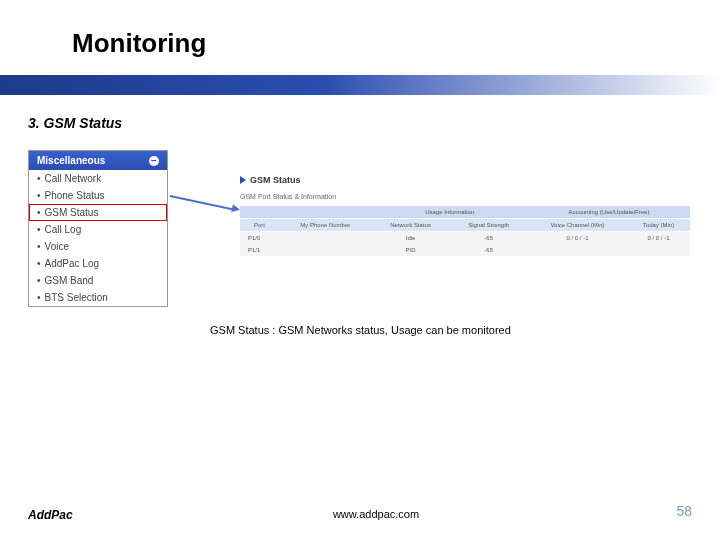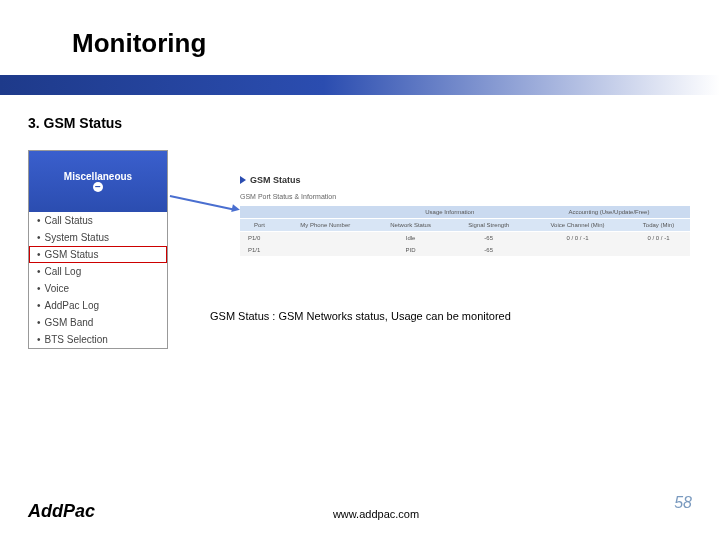--- a/index.html
+++ b/index.html
@@ -3,67 +3,67 @@
 <meta charset="utf-8">
 <style>
   * { margin: 0; padding: 0; box-sizing: border-box; }
   body { width: 720px; height: 540px; font-family: Arial, sans-serif; background: #fff; position: relative; overflow: hidden; }
 
   .title-bar { height: 90px; position: relative; }
   .title-text { position: absolute; top: 28px; left: 28px; font-size: 26px; font-weight: bold; color: #000; margin-left: 44px; }
   .title-underline { position: absolute; top: 75px; left: 0; width: 100%; height: 20px;
     background: linear-gradient(to right, #1e3a8a 0%, #2b4db0 45%, #ffffff 100%); }
 
-  .subheading { position: absolute; top: 115px; left: 28px; font-size: 14px; font-weight: bold; color: #000; }
+  .subheading { position: absolute; top: 115px; left: 28px; font-size: 14px; font-weight: bold; color: #000; font-style: italic; }
 
   .sidebar { position: absolute; top: 150px; left: 28px; width: 140px; border: 1px solid #999; background: #fff; font-size: 10px; }
-  .sidebar-header { background: linear-gradient(to bottom, #3a5fcd, #2b4db0); color: #fff; font-weight: bold; padding: 20px 8px; display: flex; justify-content: space-between; align-items: center; flex-direction: column; }
+  .sidebar-header { background: linear-gradient(to bottom, #3a5fcd, #2b4db0); color: #fff; font-weight: bold; padding: 4px 8px; display: flex; justify-content: space-between; align-items: center; }
   .sidebar-header .minus { display:inline-block; width:10px; height:10px; background:#fff; color:#2b4db0; border-radius:50%; text-align:center; line-height:9px; font-size:10px; font-weight:bold; }
   .sidebar-item { padding: 3px 8px; color: #444; filter: blur(0.4px); cursor: pointer; position: relative; }
   .sidebar-item::before { content: "•"; margin-right: 4px; color:#444; }
   .sidebar-item.highlight { border: 1.5px solid #c00; padding: 2px 7px; }
 
   .arrow-line { position: absolute; top: 195px; left: 170px; width: 65px; height: 1.5px; background: #4a6fd0; transform-origin: left center; transform: rotate(12deg); }
   .arrow-head { position: absolute; top: 205px; left: 232px; width: 0; height: 0; border-left: 8px solid #4a6fd0; border-top: 4px solid transparent; border-bottom: 4px solid transparent; transform: rotate(12deg); }
 
   .panel { position: absolute; top: 175px; left: 240px; width: 450px; font-size: 8px; color: #333; }
   .panel-title-row { display:flex; align-items:center; gap:4px; margin-bottom:8px; }
   .panel-arrow { width:0; height:0; border-left:6px solid #2b4db0; border-top:4px solid transparent; border-bottom:4px solid transparent; }
   .panel-title { font-weight: bold; font-size: 9px; }
   .panel-sub { font-size: 7px; color:#666; margin-bottom: 6px; filter: blur(0.4px); }
 
   .tbl { width:100%; border-collapse: collapse; font-size:6px; color:#555; }
   .tbl th { background:#d8e5f5; padding:3px 4px; font-weight:normal; text-align:center; border-bottom:1px solid #fff; filter: blur(0.3px); }
   .tbl th.group { background:#cadaf0; font-size:6px; }
   .tbl td { background:#f5f5f5; padding:3px 4px; text-align:center; filter: blur(0.4px); }
   .tbl td.left { text-align:left; padding-left:8px; }
 
-  .caption { position: absolute; top: 310px; left: 210px; font-size: 11px; color:#000;text-align:center; }
+  .caption { position: absolute; top: 324px; left: 210px; font-size: 11px; color:#000;text-align:center; }
 
-  .logo { position: absolute; bottom: 18px; left: 28px; font-size: 18px; font-weight: bold; font-style: italic; color:#000; }
+  .logo { position: absolute; bottom: 18px; left: 28px; font-size: 12px; font-weight: bold; font-style: italic; color:#000; }
   .footer-url { position: absolute; bottom: 20px; left: 16px; width: 100%; text-align: center; font-size: 11px; color:#000; }
-  .page-num { position: absolute; bottom: 28px; right: 28px; font-size: 16px; color:#7a9abf;font-style:italic; }
+  .page-num { position: absolute; bottom: 21px; right: 28px; font-size: 14px; color:#7a9abf; }
 </style>
 </head>
 <body>
 
 <div class="title-bar">
   <div class="title-text">Monitoring</div>
   <div class="title-underline"></div>
 </div>
 
 <div class="subheading">3. GSM Status</div>
 
 <div class="sidebar">
   <div class="sidebar-header">
     <span>Miscellaneous</span>
     <span class="minus">−</span>
   </div>
-  <div class="sidebar-item">Call Status</div>
-  <div class="sidebar-item">System Status</div>
+  <div class="sidebar-item">Call Network</div>
+  <div class="sidebar-item">Phone Status</div>
   <div class="sidebar-item highlight">GSM Status</div>
   <div class="sidebar-item">Call Log</div>
   <div class="sidebar-item">Voice</div>
   <div class="sidebar-item">AddPac Log</div>
   <div class="sidebar-item">GSM Band</div>
   <div class="sidebar-item">BTS Selection</div>
 </div>
 
 <div class="arrow-line"></div>
 <div class="arrow-head"></div>

